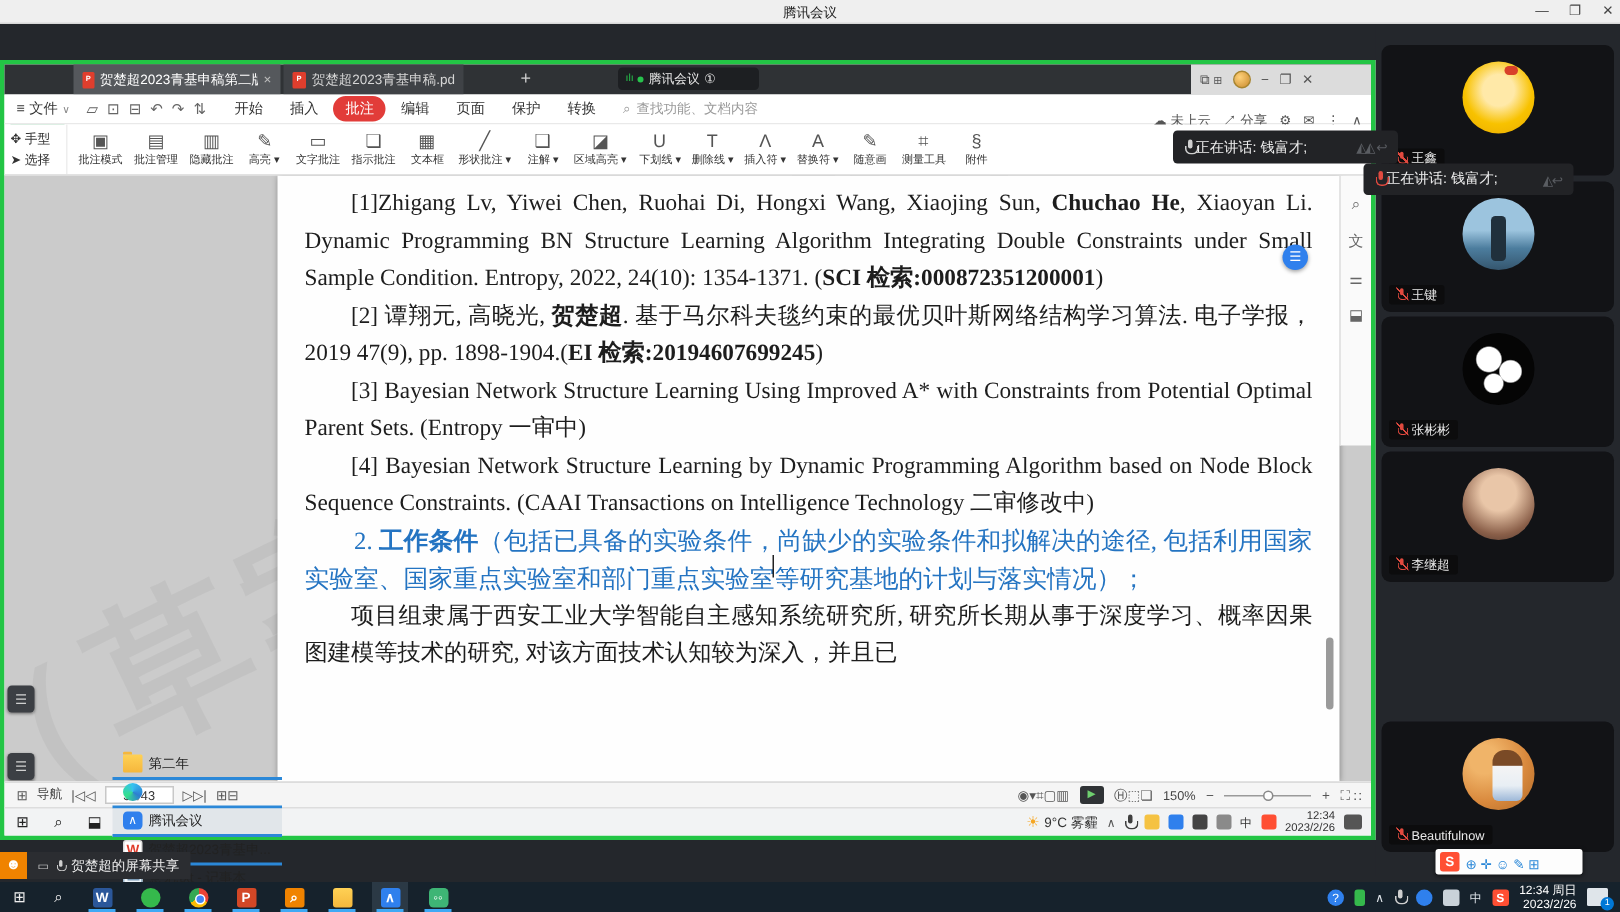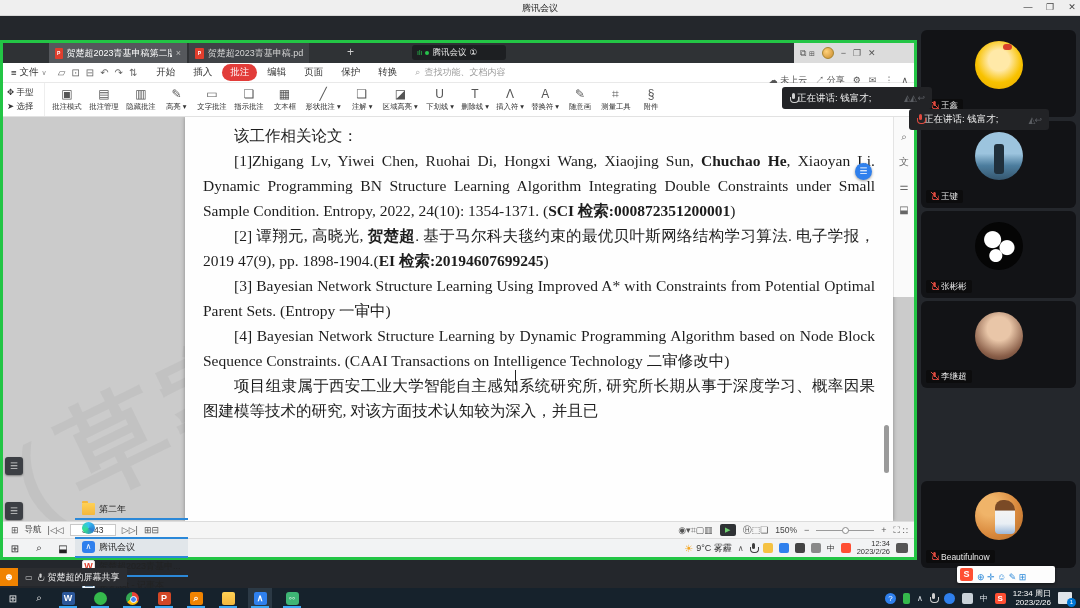--- a/index.html
+++ b/index.html
@@ -287,25 +287,25 @@
         <span class="micshape"></span>
         <span>正在讲话: 钱富才;</span>
         <span class="ghost">◭◭ ↩</span>
       </div>
     </div>
 
     <div id="doc-area">
       <span class="wm" style="left:300px;top:-20px">（草案）</span>
       <span class="wm" style="left:-60px;top:230px">（草案）</span>
       <div id="page">
-          <p class="docp"><span>该工作相关论文：</span></p>
           <p class="docp"><span>[1]Zhigang Lv, Yiwei Chen, Ruohai Di, Hongxi Wang, Xiaojing Sun, </span><span class="b">Chuchao He</span><span>, Xiaoyan Li. Dynamic Programming BN Structure Learning Algorithm Integrating Double Constraints under Small Sample Condition. Entropy, 2022, 24(10): 1354-1371. (</span><span class="b">SCI 检索:000872351200001</span><span>)</span></p>
           <p class="docp"><span>[2] 谭翔元, 高晓光, </span><span class="b">贺楚超</span><span>. 基于马尔科夫毯约束的最优贝叶斯网络结构学习算法. 电子学报，2019 47(9), pp. 1898-1904.(</span><span class="b">EI 检索:20194607699245</span><span>)</span></p>
           <p class="docp"><span>[3] Bayesian Network Structure Learning Using Improved A* with Constraints from Potential Optimal Parent Sets. (Entropy 一审中)</span></p>
           <p class="docp"><span>[4] Bayesian Network Structure Learning by Dynamic Programming Algorithm based on Node Block Sequence Constraints. (CAAI Transactions on Intelligence Technology 二审修改中)</span></p>
+          <p class="docp blue"><span>2. </span><span class="b">工作条件</span><span>（包括已具备的实验条件，尚缺少的实验条件和拟解决的途径, 包括利用国家实验室、国家重点实验室和部门重点实验室等研究基地的计划与落实情况）；</span></p>
           <p class="docp"><span>项目组隶属于西安工业大学智能自主感知系统研究所, 研究所长期从事于深度学习、概率因果图建模等技术的研究, 对该方面技术认知较为深入，并且已</span></p>
         </div>
       <div id="caret"></div>
       <div id="doc-scrollbar"></div>
       <div id="side-strip">
           <span>⌕</span>
           <span>文</span>
           <span>⚌</span>
           <span>⬓</span>
         </div>

